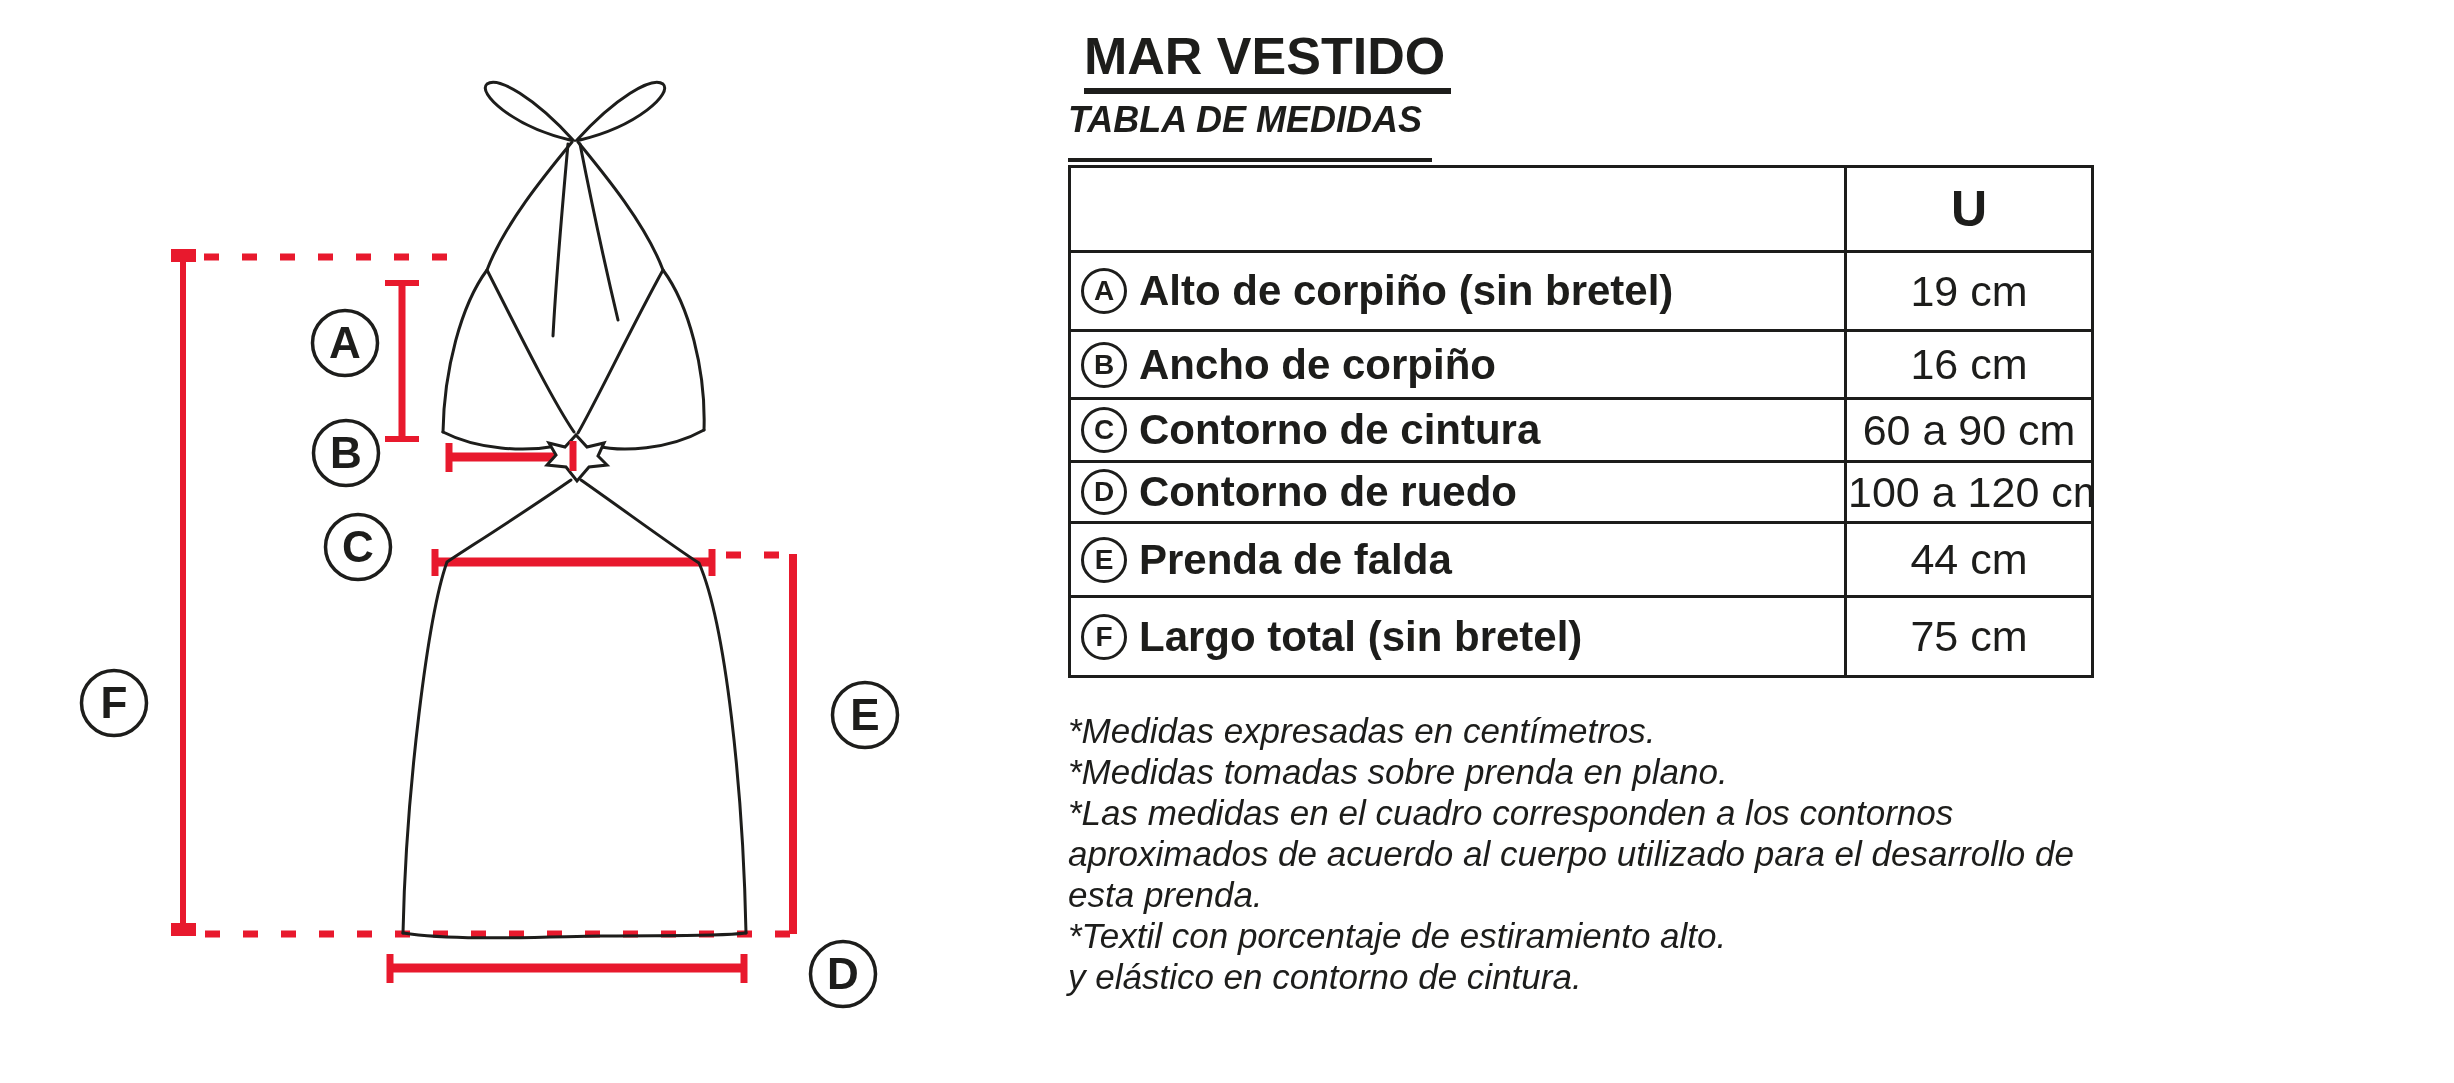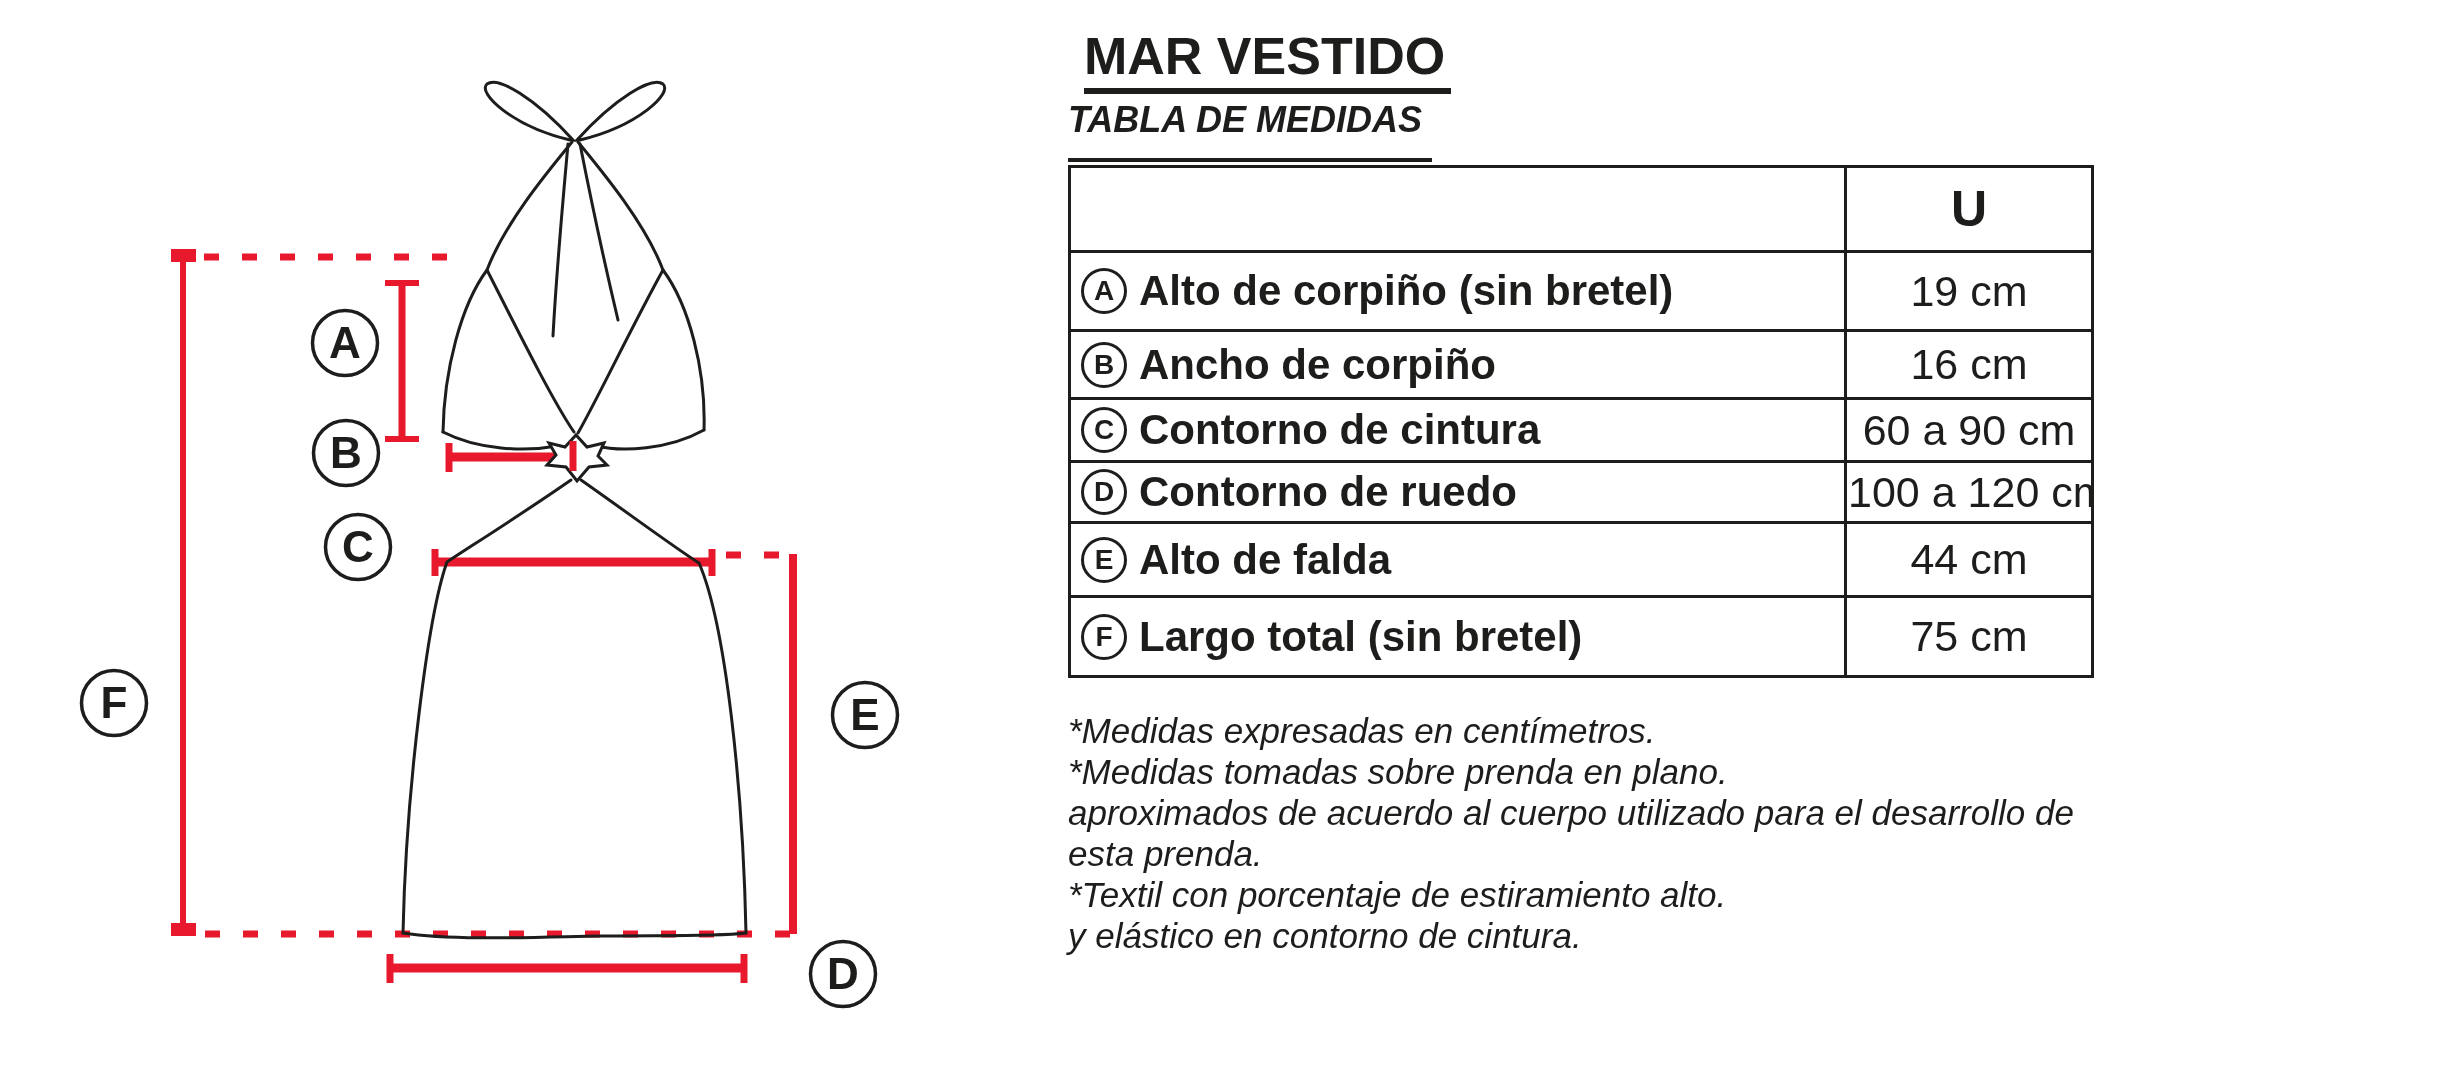--- a/index.html
+++ b/index.html
@@ -182,37 +182,38 @@
       <span class="circ">D</span>
       <span class="rowlabel">Contorno de ruedo</span>
           </span>
     </td>
     <td class="val">100 a 120 cm</td>
   </tr>
   <tr style="height:74px;">
     <td class="lab">
           <span class="labwrap">
       <span class="circ">E</span>
-      <span class="rowlabel">Alto de falda</span>
+      <span class="rowlabel">Prenda de falda</span>
           </span>
     </td>
     <td class="val">44 cm</td>
   </tr>
   <tr style="height:80px;">
     <td class="lab">
           <span class="labwrap">
       <span class="circ">F</span>
       <span class="rowlabel">Largo total (sin bretel)</span>
           </span>
     </td>
     <td class="val">75 cm</td>
   </tr>
   </tbody>
 </table>
 
 <div class="abs notes">
   <div class="note-line">*Medidas expresadas en centímetros.</div>
   <div class="note-line">*Medidas tomadas sobre prenda en plano.</div>
+  <div class="note-line">*Las medidas en el cuadro corresponden a los contornos</div>
   <div class="note-line">aproximados de acuerdo al cuerpo utilizado para el desarrollo de</div>
   <div class="note-line">esta prenda.</div>
   <div class="note-line">*Textil con porcentaje de estiramiento alto.</div>
   <div class="note-line">y elástico en contorno de cintura.</div>
 </div>
 
 </body></html>

